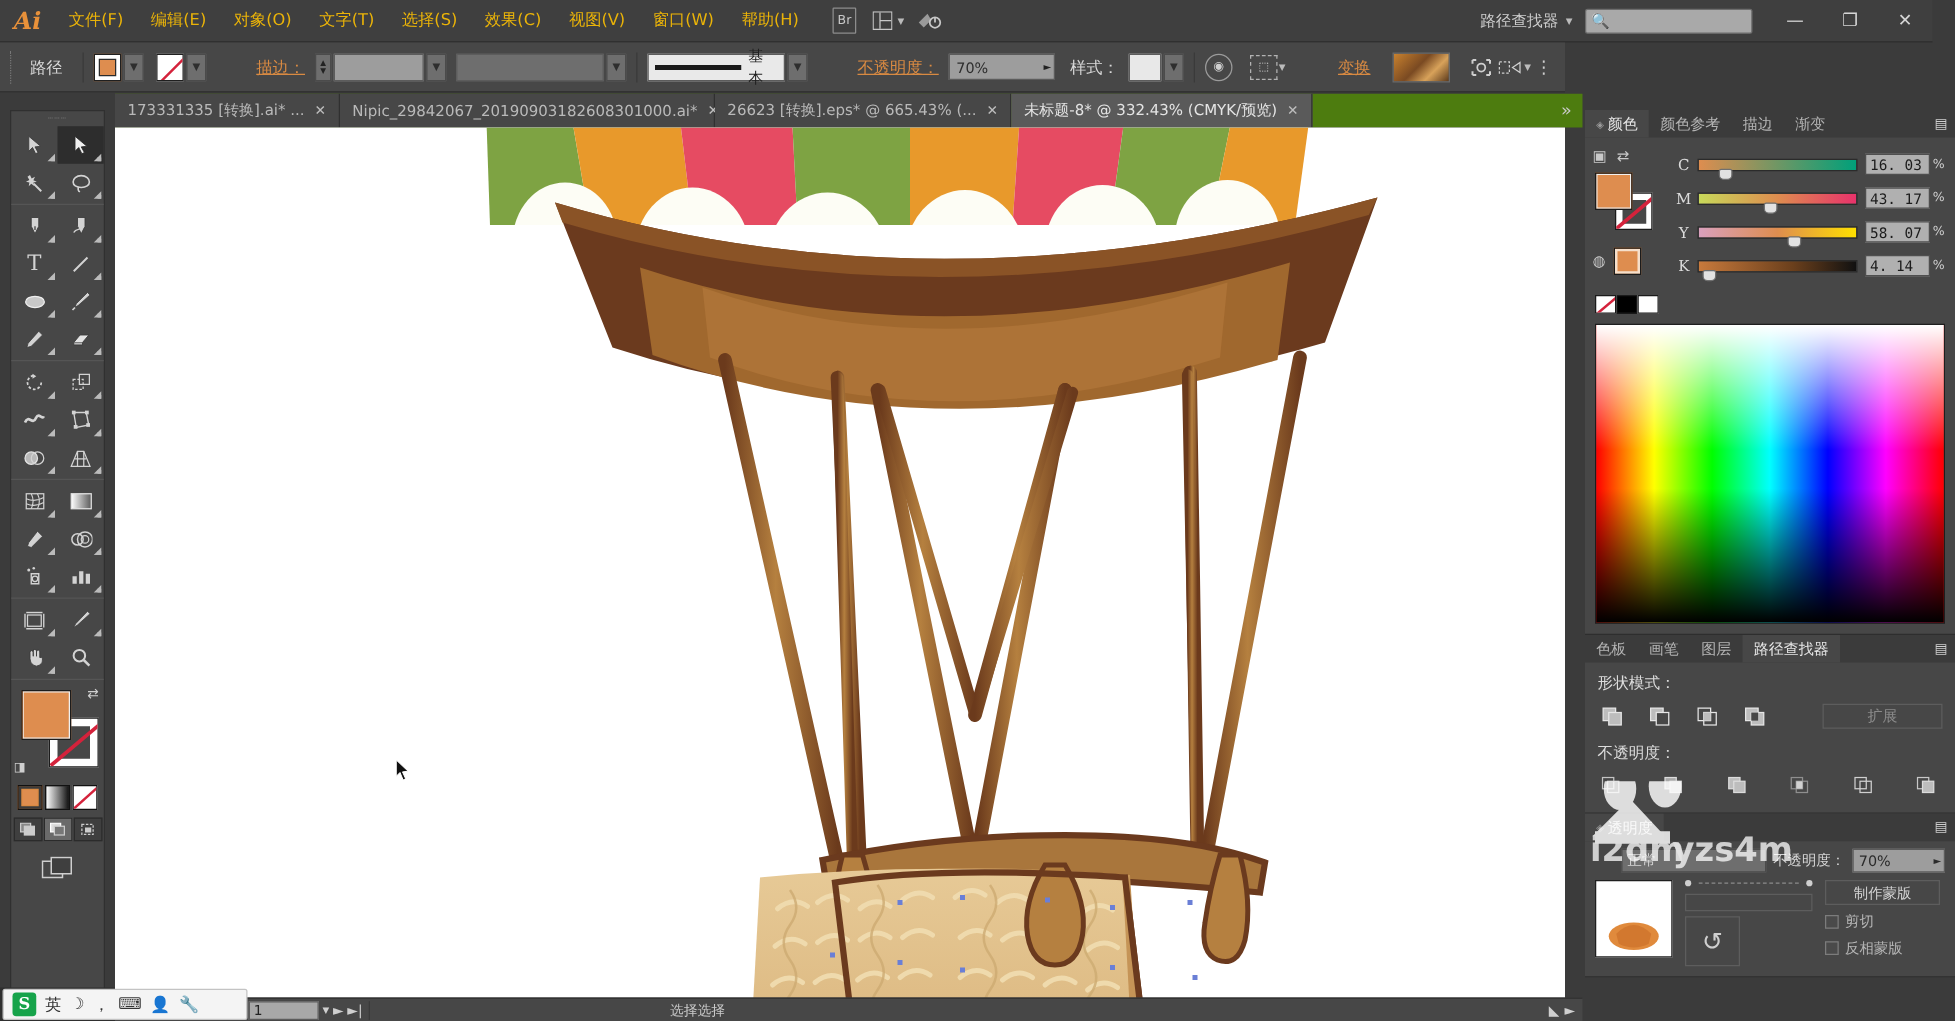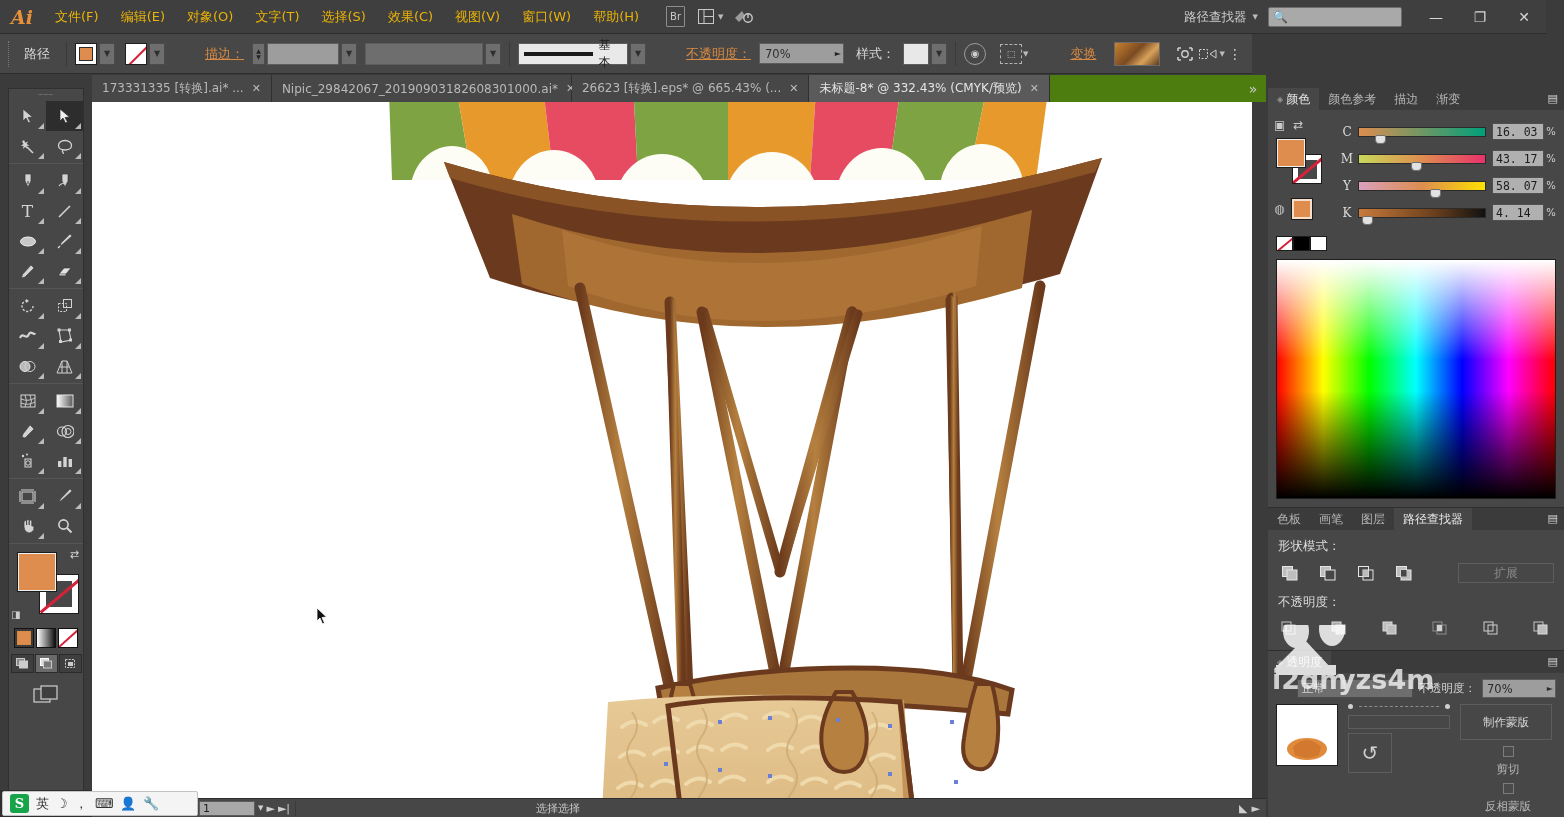--- a/index.html
+++ b/index.html
@@ -256,23 +256,23 @@
   .tp-thumb { width:62px; height:62px; background:#fff; border:1px solid #1f1f1f; position:relative;
     overflow:hidden; }
   .tp-mid { flex:1; }
   .tp-links { display:flex; align-items:center; gap:6px; margin-bottom:6px; }
   .tp-link-dot { width:5px; height:5px; background:#cfcfcf; border-radius:50%; }
   .tp-dash { flex:1; height:1px; border-top:1px dashed #8c8c8c; }
   .tp-bar { height:14px; border:1px solid #5d5d5d; }
   .tp-circle { width:44px; height:40px; border:1px solid #5d5d5d; display:flex;
     align-items:center; justify-content:center; color:#cfcfcf; font-size:20px; margin-top:4px; }
   .tp-right { width:96px; }
-  .tp-makemask { width:92px; height:36px; border:1px solid #5d5d5d; display:flex;
+  .tp-makemask { width:92px; height:20px; border:1px solid #5d5d5d; display:flex;
     align-items:center; justify-content:center; color:#d4d4d4; font-size:11.5px; }
-  .tp-chk { display:flex; align-items:center; gap:5px; margin-top:6px; color:#b5b5b5; font-size:11.5px;flex-direction:column; }
+  .tp-chk { display:flex; align-items:center; gap:5px; margin-top:6px; color:#b5b5b5; font-size:11.5px; }
   .chkbox { width:11px; height:11px; border:1px solid #7c7c7c; background:#4a4a4a; }
 
   
   .statusbar {
     position:absolute; left:92px; bottom:0; width:1174px; height:19px;
     background:#474747; border-top:1px solid #2e2e2e; display:flex; align-items:center;
     font-size:11px; color:#cfcfcf;
   }
   .sb-cell { display:flex; align-items:center; gap:3px; padding:0 5px; height:19px; }
   .sb-zoom { width:56px; height:15px; background:#a8a8a8; border:1px solid #5c5c5c; }

